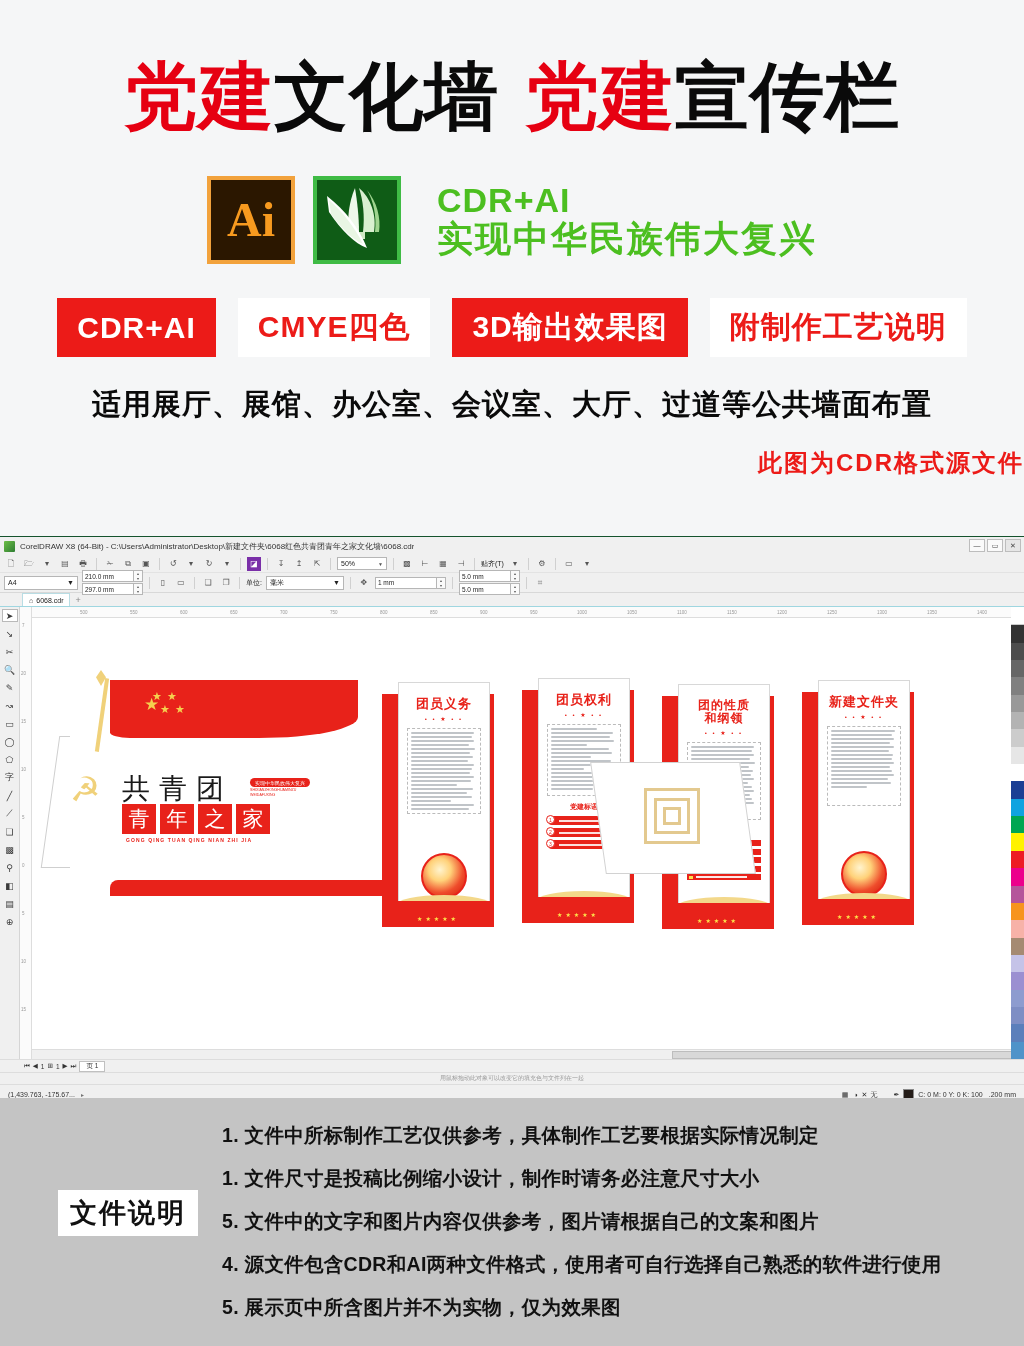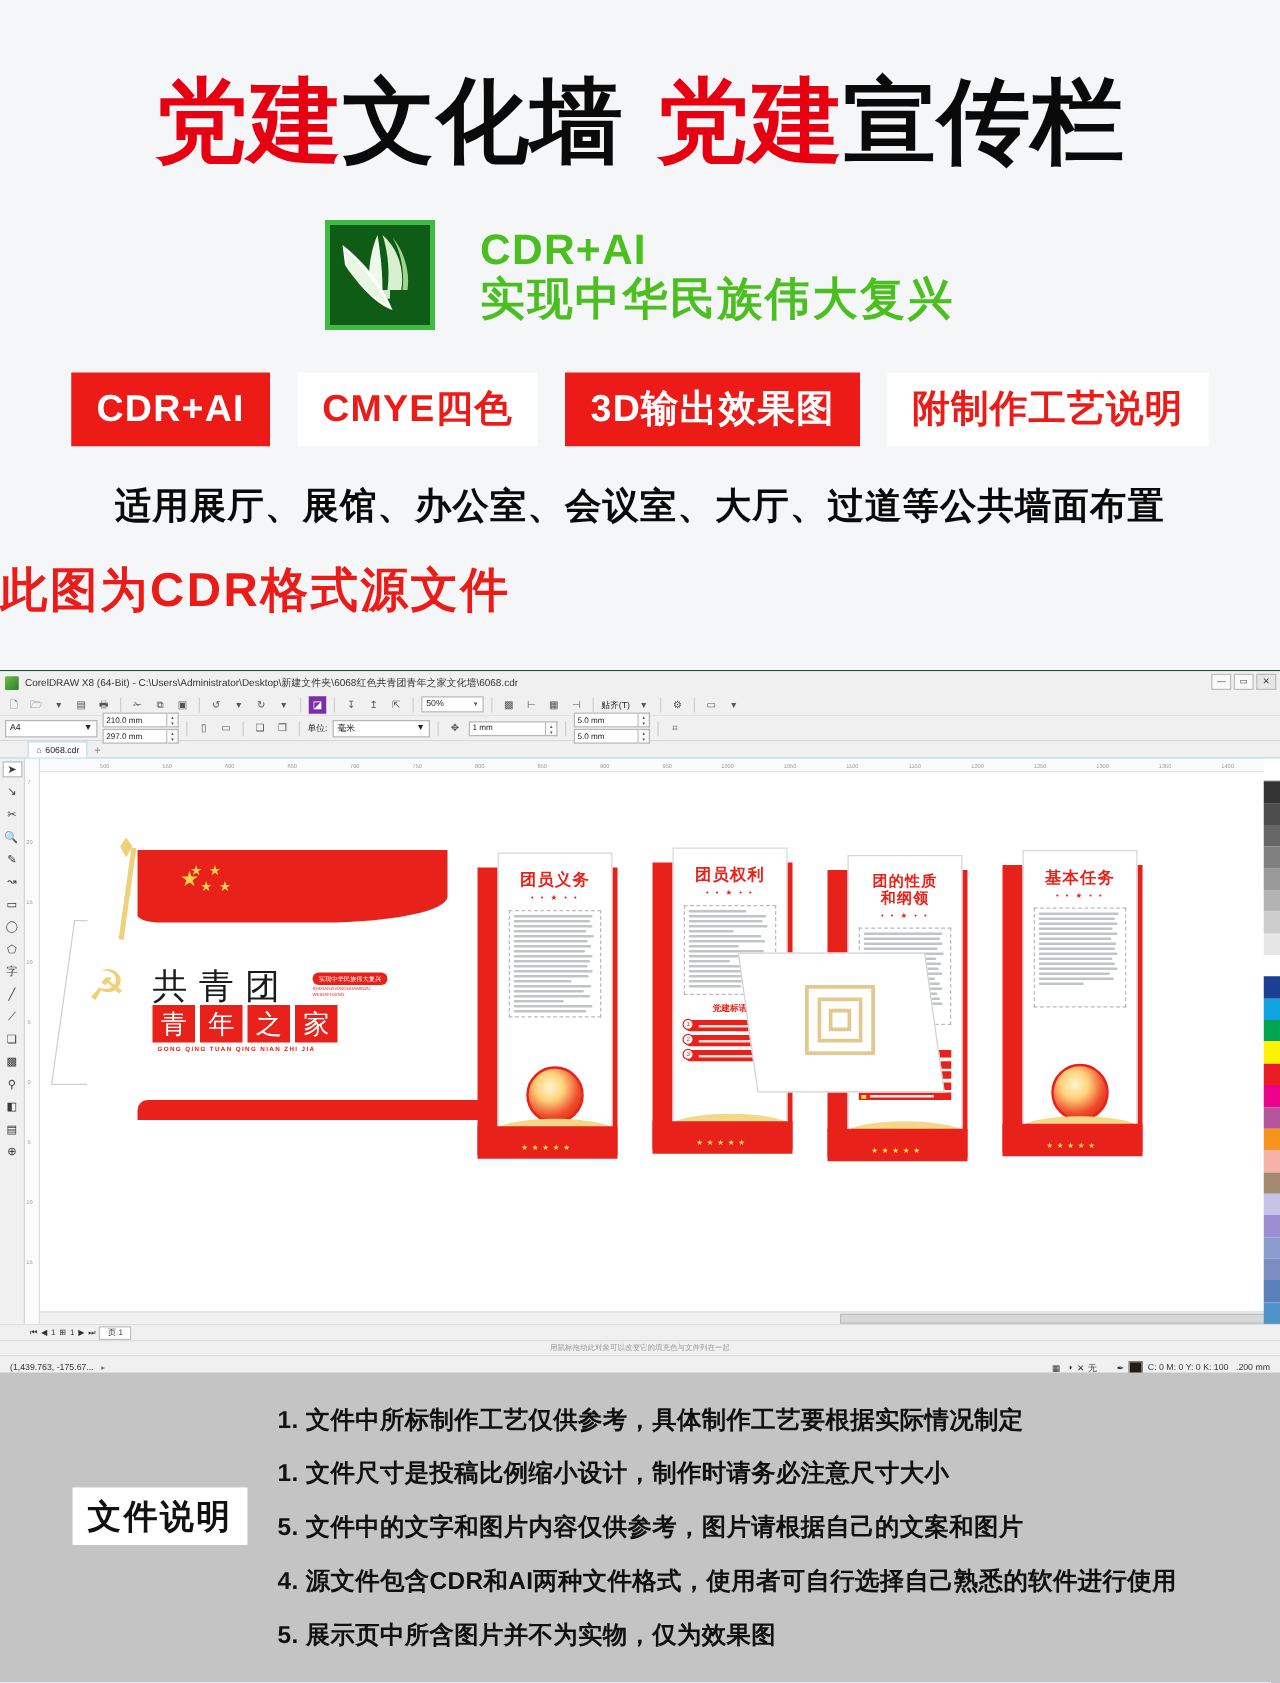--- a/index.html
+++ b/index.html
@@ -41,22 +41,22 @@
     display: flex; align-items: center; justify-content: center; min-height: 54px;
   }
   .badge.solid { background: #ec1b18; color: #ffffff; }
   .badge.hollow { background: #ffffff; color: #ec1b18; }
 
   .suitable {
     text-align: center; margin-top: 28px;
     font-size: 29px; font-weight: bold; color: #0a0a0a; letter-spacing: 1px;
   }
   .cdr-note {
-    text-align: left; margin-top: 22px;
-    font-size: 38px; font-weight: bold; color: #ec1b18; letter-spacing: 2px;
+    text-align: right; margin-top: 22px;
+    font-size: 24px; font-weight: bold; color: #ec1b18; letter-spacing: 2px;
   }
 
   
   .cdr-window { position: absolute; top: 536px; left: 0; width: 1024px; height: 562px; background: #f0f0f0; border-top: 1px solid #14532d; }
 
   .titlebar { height: 18px; background: #f0f0f0; display: flex; align-items: center; padding: 0 4px; position: relative; }
   .titlebar .app-ico { width: 11px; height: 11px; background: linear-gradient(135deg,#6cbe45,#2e7d32); margin-right: 5px; border-radius: 1px; flex: 0 0 auto; }
   .titlebar .title-text { font-size: 8px; color: #333; white-space: nowrap; overflow: hidden; }
   .win-btns { position: absolute; right: 3px; top: 2px; display: flex; gap: 2px; }
   .win-btn { width: 16px; height: 13px; border: 1px solid #bdbdbd; background: #fafafa; font-size: 7px; line-height: 11px; text-align: center; color: #444; }
@@ -172,20 +172,23 @@
 </head>
 <body>
 
 <div class="promo">
 
   <div class="promo-title">
     <span class="t-red">党建</span><span class="t-blk">文化墙</span><span class="gap"></span><span class="t-red">党建</span><span class="t-blk">宣传栏</span>
   </div>
 
   <div class="logos-row">
+    <div class="ai-icon">
+      <span>Ai</span>
+    </div>
     <div class="cdr-icon">
       <svg width="76" height="76" viewBox="0 0 76 76" aria-hidden="true">
         <path d="M40 6 C52 16 58 34 55 50 L44 50 C46 34 44 18 40 6 Z" fill="#d9f0d0"></path>
         <path d="M36 6 C30 20 28 36 30 50 L40 50 C40 34 38 18 36 6 Z" fill="#eef8ea"></path>
         <path d="M48 8 C58 20 62 36 60 50 L56 50 C58 34 54 18 48 8 Z" fill="#9fd48f"></path>
         <rect x="36" y="50" width="10" height="7" fill="#cfe9c4"></rect>
         <path d="M8 14 C26 28 40 46 48 66 C36 62 22 48 10 30 Z" fill="#ffffff"></path>
         <path d="M10 18 C24 30 36 46 44 62 C34 58 22 46 12 32 Z" fill="#e9f6e4"></path>
       </svg>
     </div>
@@ -542,21 +545,21 @@
                 </div>
               </div>
               <div class="tp-gold"></div>
               <div class="tp-foot"></div>
               <div class="tp-stars-foot">★★★★★</div>
             </div>
 
             <div class="tall-panel" style="left:420px;top:4px">
               <div class="tp-red"></div>
               <div class="tp-white">
-                <div class="tp-title">基本任务</div>
+                <div class="tp-title">新建文件夹</div>
                 <div class="tp-stars">• • ★ • •</div>
                 <div class="tp-body" style="height:80px">
                   <div class="fakeline" style="width:97%"></div>
                     <div class="fakeline" style="width:93%"></div>
                   <div class="fakeline" style="width:95%"></div>
                     <div class="fakeline" style="width:90%"></div>
                   <div class="fakeline" style="width:96%"></div>
                     <div class="fakeline" style="width:88%"></div>
                   <div class="fakeline" style="width:94%"></div>
                     <div class="fakeline" style="width:92%"></div>

